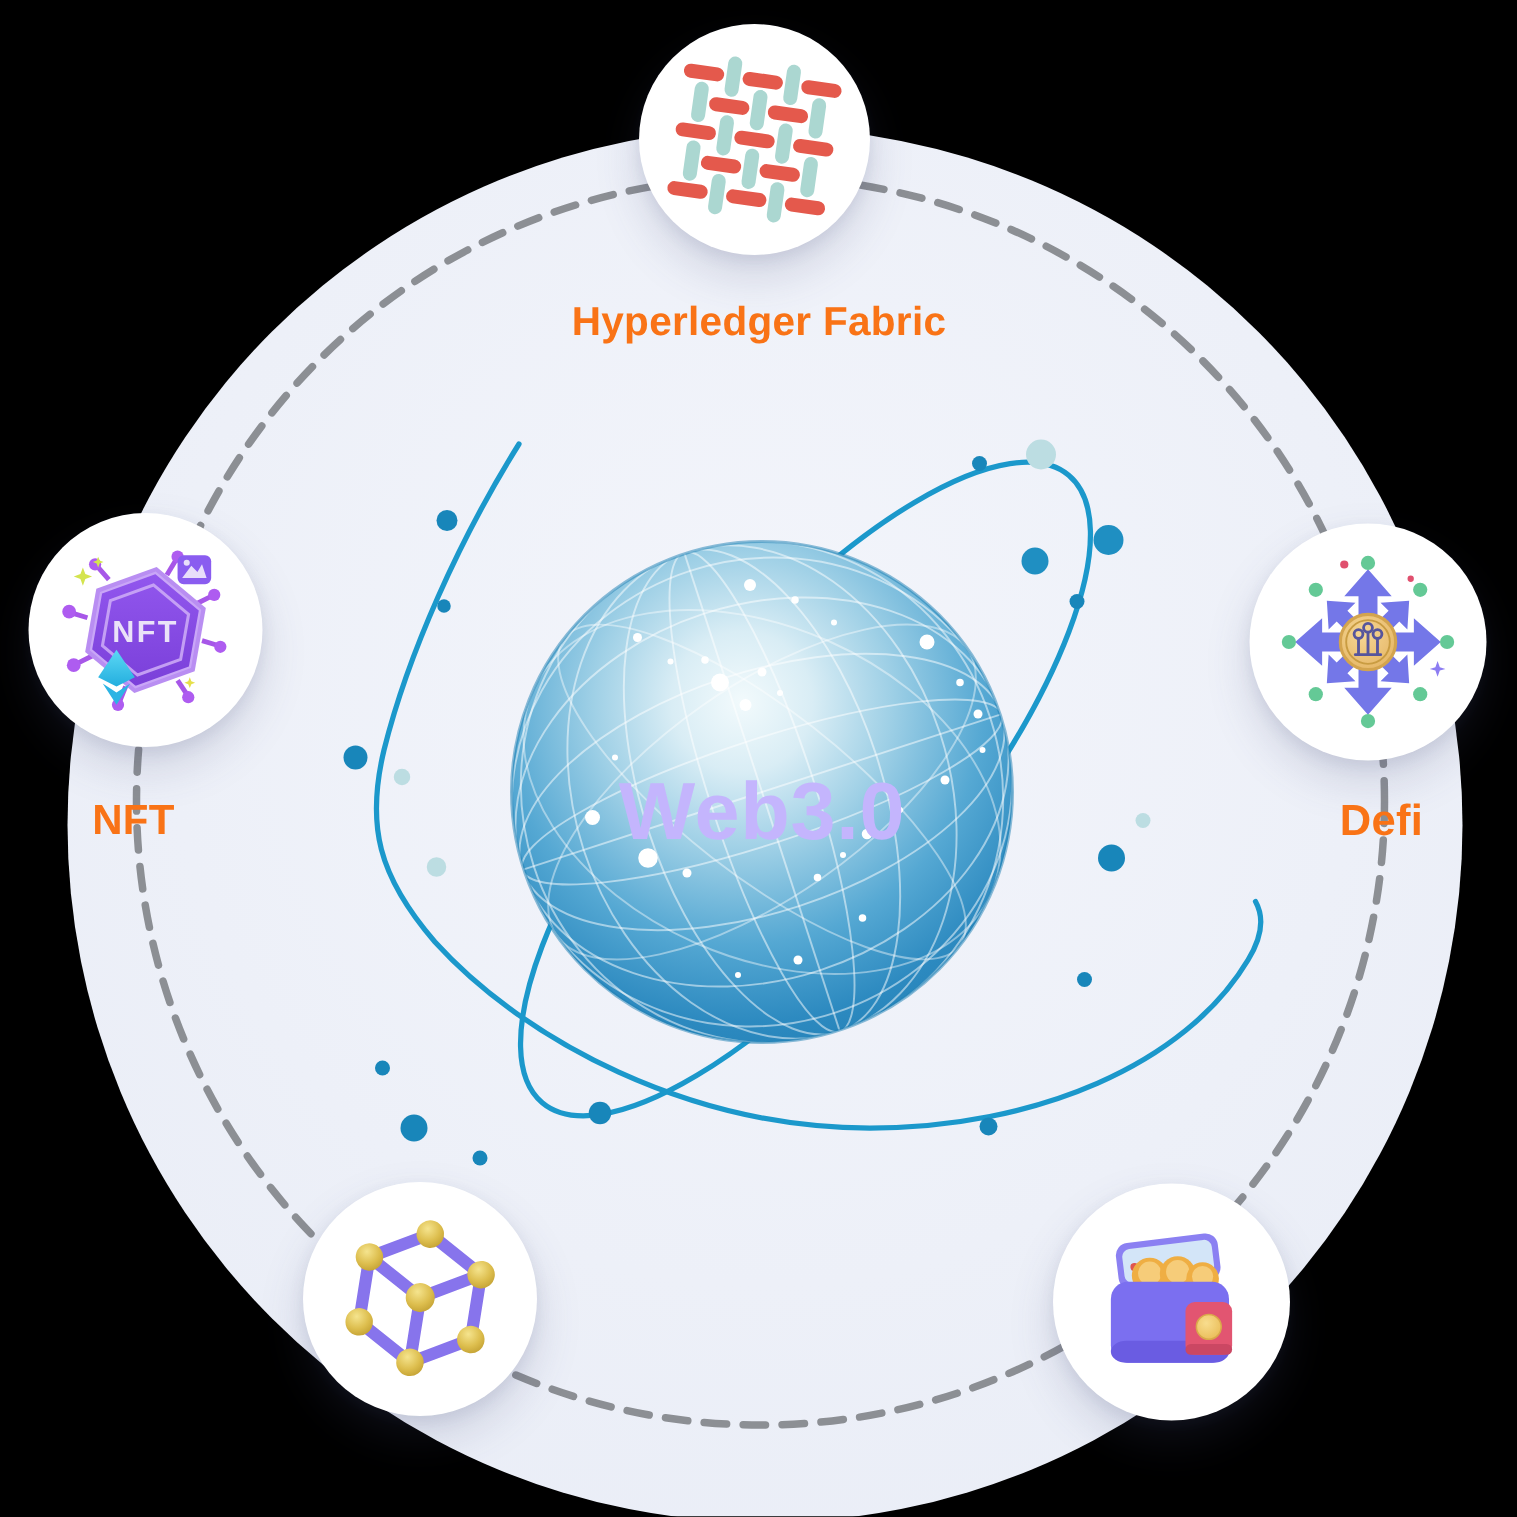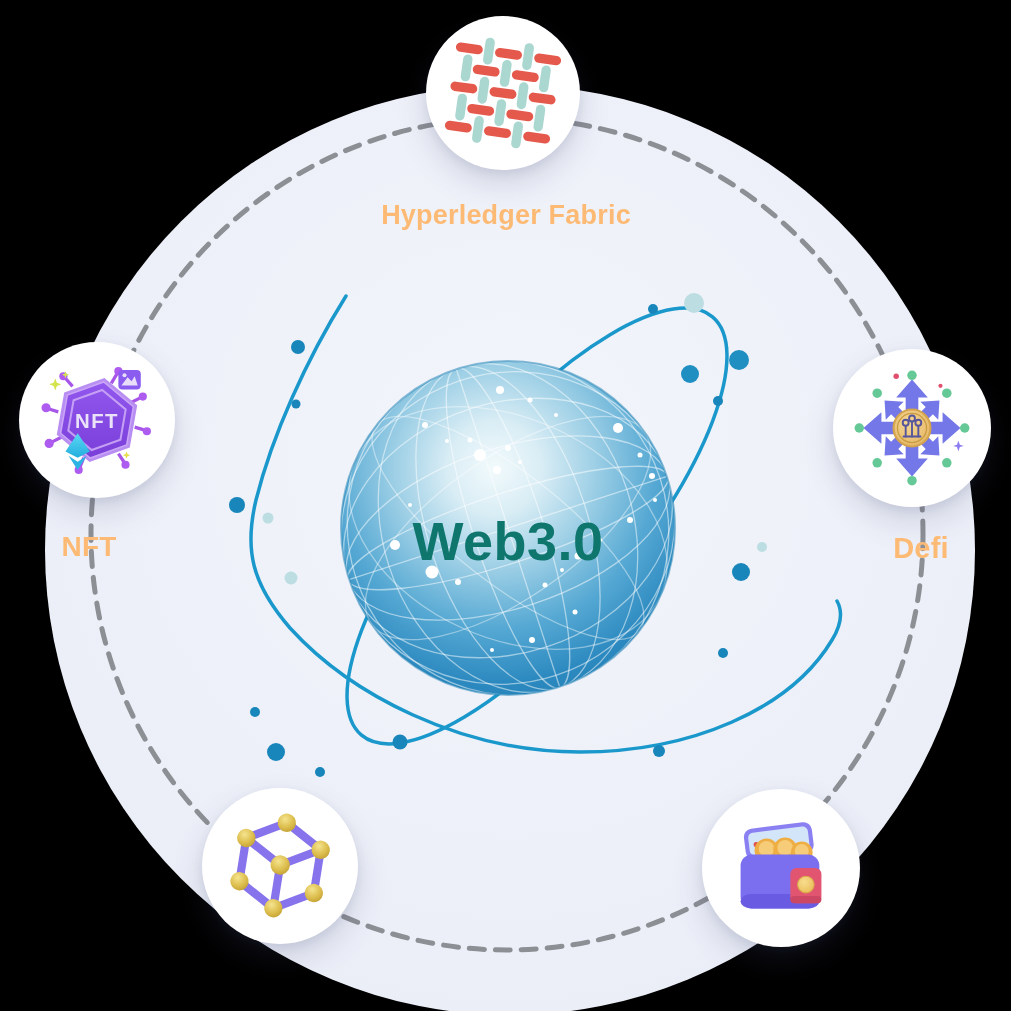--- a/index.html
+++ b/index.html
@@ -14,28 +14,28 @@
   .ring-svg,.scene-svg{position:absolute;left:0;top:0;width:1011px;height:1011px;}
   .node{position:absolute;}
   .node-circle{
     position:absolute;background:#ffffff;border-radius:50%;
     box-shadow:0 14px 30px rgba(70,80,120,0.18), 0 4px 10px rgba(70,80,120,0.10);
     display:flex;align-items:center;justify-content:center;
   }
   .node-circle svg{overflow:visible;}
   .node-label{
     position:absolute;transform:translate(-50%,-50%);
-    color:#fdba74;font-weight:700;white-space:nowrap;letter-spacing:0.2px;
+    color:#f97316;font-weight:700;white-space:nowrap;letter-spacing:0.2px;
   }
   .label-hyperledger{left:506px;top:215px;font-size:27px;}
   .label-nft{left:89px;top:547px;font-size:28px;}
   .label-defi{left:921px;top:548px;font-size:29px;text-align:right;}
   .center-title{
     position:absolute;left:508px;top:541px;transform:translate(-50%,-50%);
-    font-size:54px;font-weight:800;color:#0f766e;letter-spacing:0.5px;
+    font-size:54px;font-weight:800;color:#c4b5fd;letter-spacing:0.5px;
   }
   
   .pos-hyperledger{left:426px;top:16px;width:154px;height:154px;}
   .pos-nft{left:19px;top:342px;width:156px;height:156px;}
   .pos-defi{left:833px;top:349px;width:158px;height:158px;}
   .pos-cube{left:202px;top:788px;width:156px;height:156px;}
   .pos-wallet{left:702px;top:789px;width:158px;height:158px;}
 </style>
 </head>
 <body>

